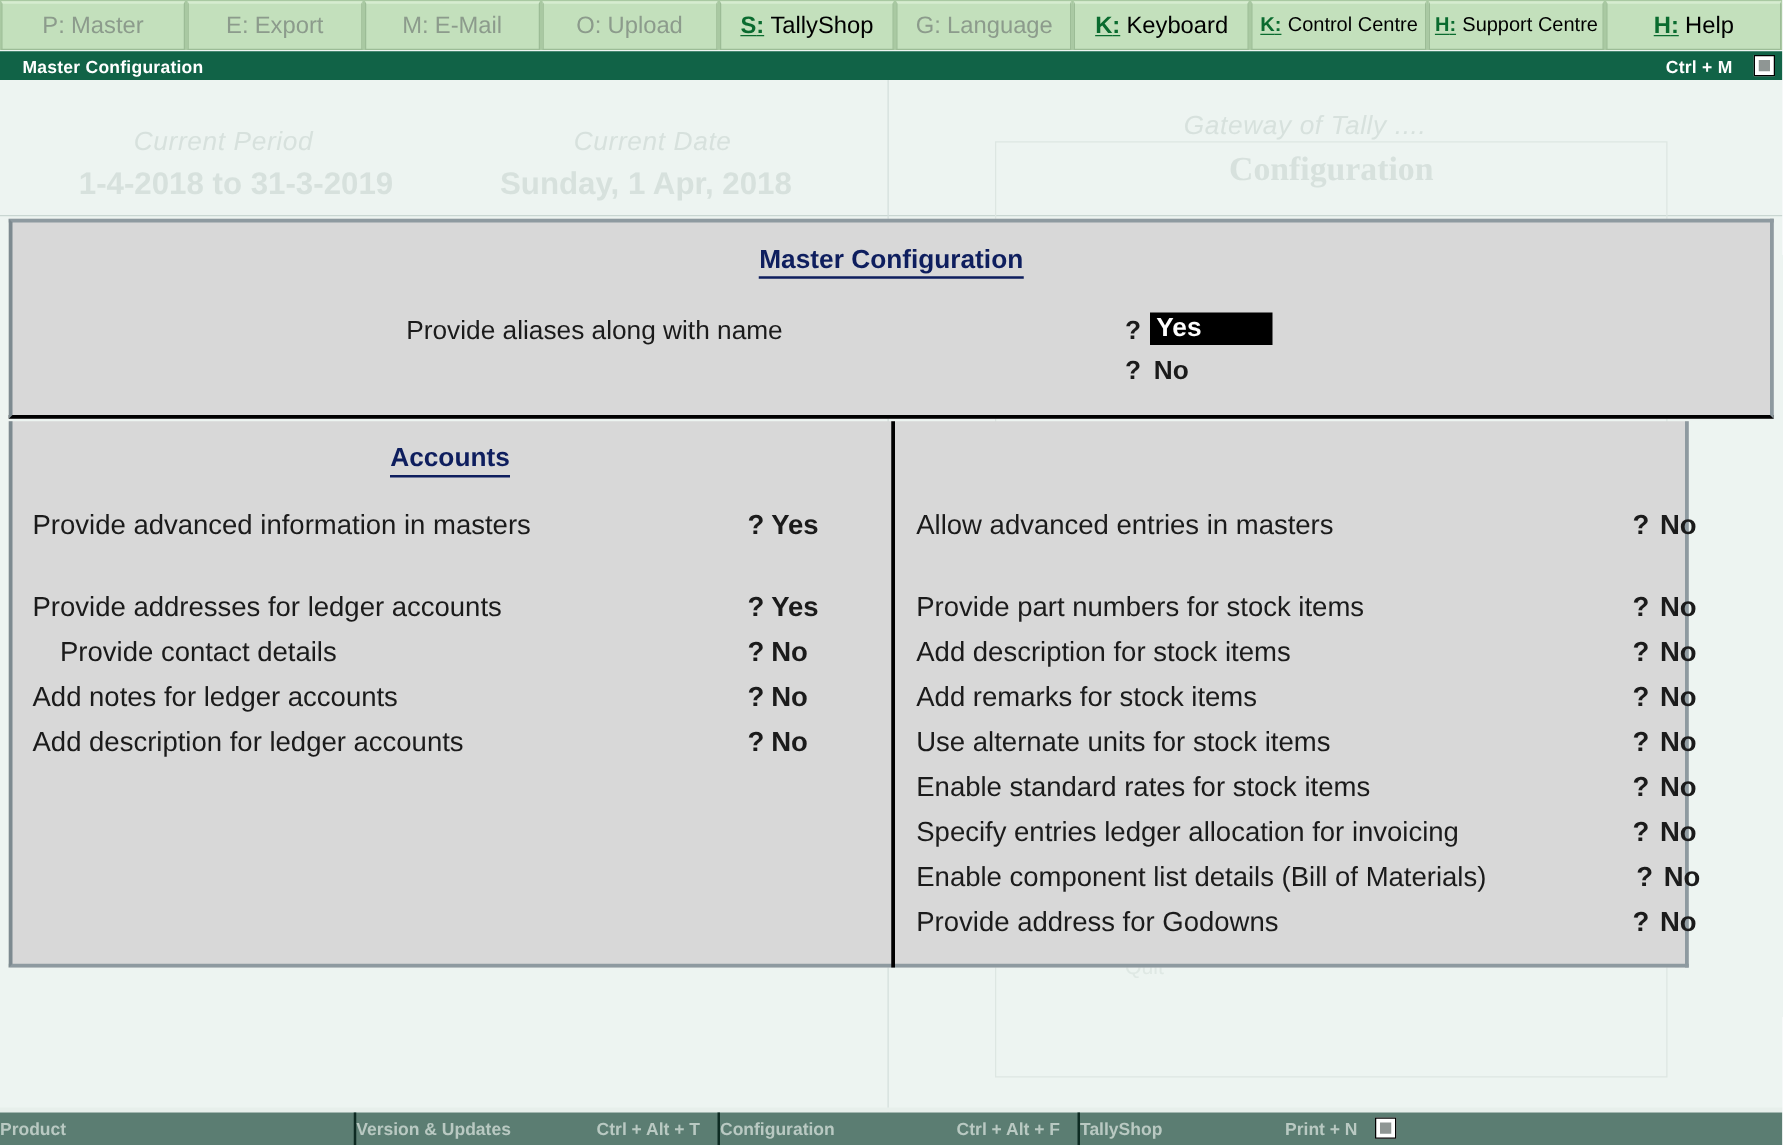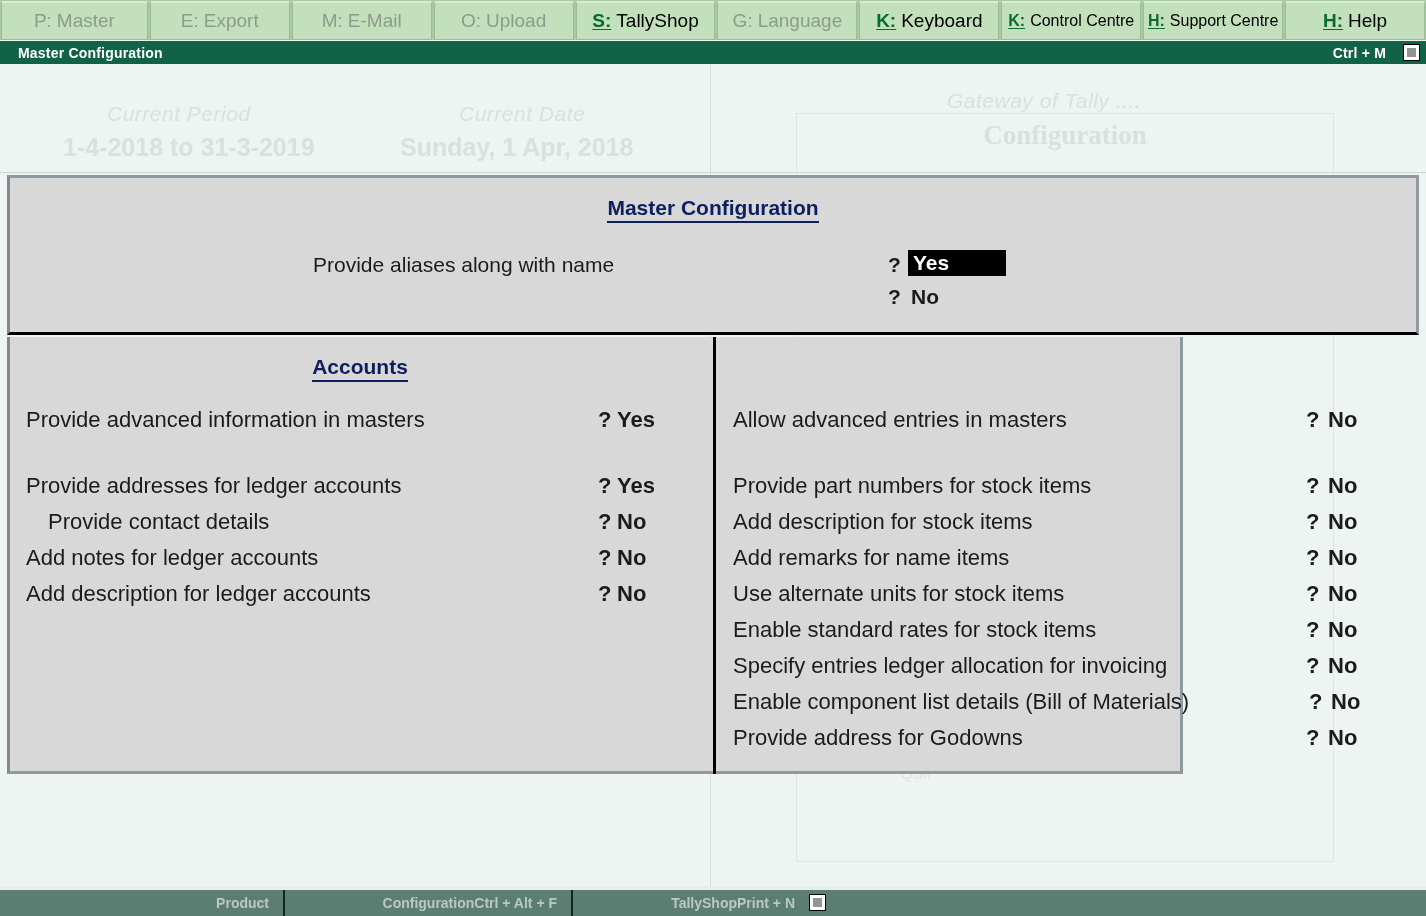--- a/index.html
+++ b/index.html
@@ -215,20 +215,21 @@
     padding-bottom: 2px;
   }
   .mc-rows {
     position: absolute;
     left: 0; top: 75px;
     width: 100%;
   }
   .mc-row {
     position: relative;
     height: 32px;
+    margin-left: 12px;
   }
   .mc-label {
     position: absolute;
     left: 303px;
     font-size: 21px;
     color: #1b1b1b;
     white-space: nowrap;
   }
   .mc-q {
     position: absolute;
@@ -255,21 +256,21 @@
     padding-left: 5px;
     box-sizing: border-box;
     display: block;
     line-height: 26px;
   }
 
   
   .colpanel {
     position: absolute;
     left: 7px; top: 337px;
-    width: 1176px;
+    width: 1344px;
     height: 437px;
     background: #d8d8d8;
     border-left: 3px solid #7d8a90;
     border-right: 3px solid #8e9aa0;
     border-bottom: 3px solid #8e9aa0;
     border-top: 0;
     box-sizing: border-box;
   }
   .col-divider {
     position: absolute;
@@ -348,21 +349,21 @@
     border-right: 2px solid #0d2a22;
     color: #b9c9c2;
     font-size: 14px;
     font-weight: bold;
     white-space: nowrap;
     overflow: hidden;
     cursor: default;
   }
   .sb-cell .sname {
     flex: 1;
-    text-align: right;
+    text-align: left;
   }
   .sb-cell .skey {
     padding-right: 14px;
   }
   .sb-c1 { width: 285px; }
   .sb-c2 { width: 291px; }
   .sb-c3 { width: 276px; }
   .sb-c4 { width: 288px; }
   .sb-c5 { width: 258px; border-right: none; }
   .sb-minbox {
@@ -534,21 +535,21 @@
       <span class="olab">Provide part numbers for stock items</span>
       <span class="oq">?</span>
       <span class="oval">No</span>
     </div>
     <div class="opt rc" style="top:172px;">
       <span class="olab">Add description for stock items</span>
       <span class="oq">?</span>
       <span class="oval">No</span>
     </div>
     <div class="opt rc" style="top:208px;">
-      <span class="olab">Add remarks for name items</span>
+      <span class="olab">Add remarks for stock items</span>
       <span class="oq">?</span>
       <span class="oval">No</span>
     </div>
     <div class="opt rc" style="top:244px;">
       <span class="olab">Use alternate units for stock items</span>
       <span class="oq">?</span>
       <span class="oval">No</span>
     </div>
     <div class="opt rc" style="top:280px;">
       <span class="olab">Enable standard rates for stock items</span>
@@ -570,20 +571,24 @@
       <span class="oq">?</span>
       <span class="oval">No</span>
     </div>
   </div>
 
   <div class="sb-gap"></div>
   <div class="statusbar">
     <div class="sb-cell sb-c1">
       <span class="sname">Product</span>
       <span class="skey"></span>
+    </div>
+    <div class="sb-cell sb-c2">
+      <span class="sname">Version &amp; Updates</span>
+      <span class="skey">Ctrl + Alt + T</span>
     </div>
     <div class="sb-cell sb-c4">
       <span class="sname">Configuration</span>
       <span class="skey">Ctrl + Alt + F</span>
     </div>
     <div class="sb-cell sb-c5">
       <span class="sname">TallyShop</span>
       <span class="skey" style="padding-right:36px;">Print + N</span>
       <span class="sb-minbox">
           <i></i>

